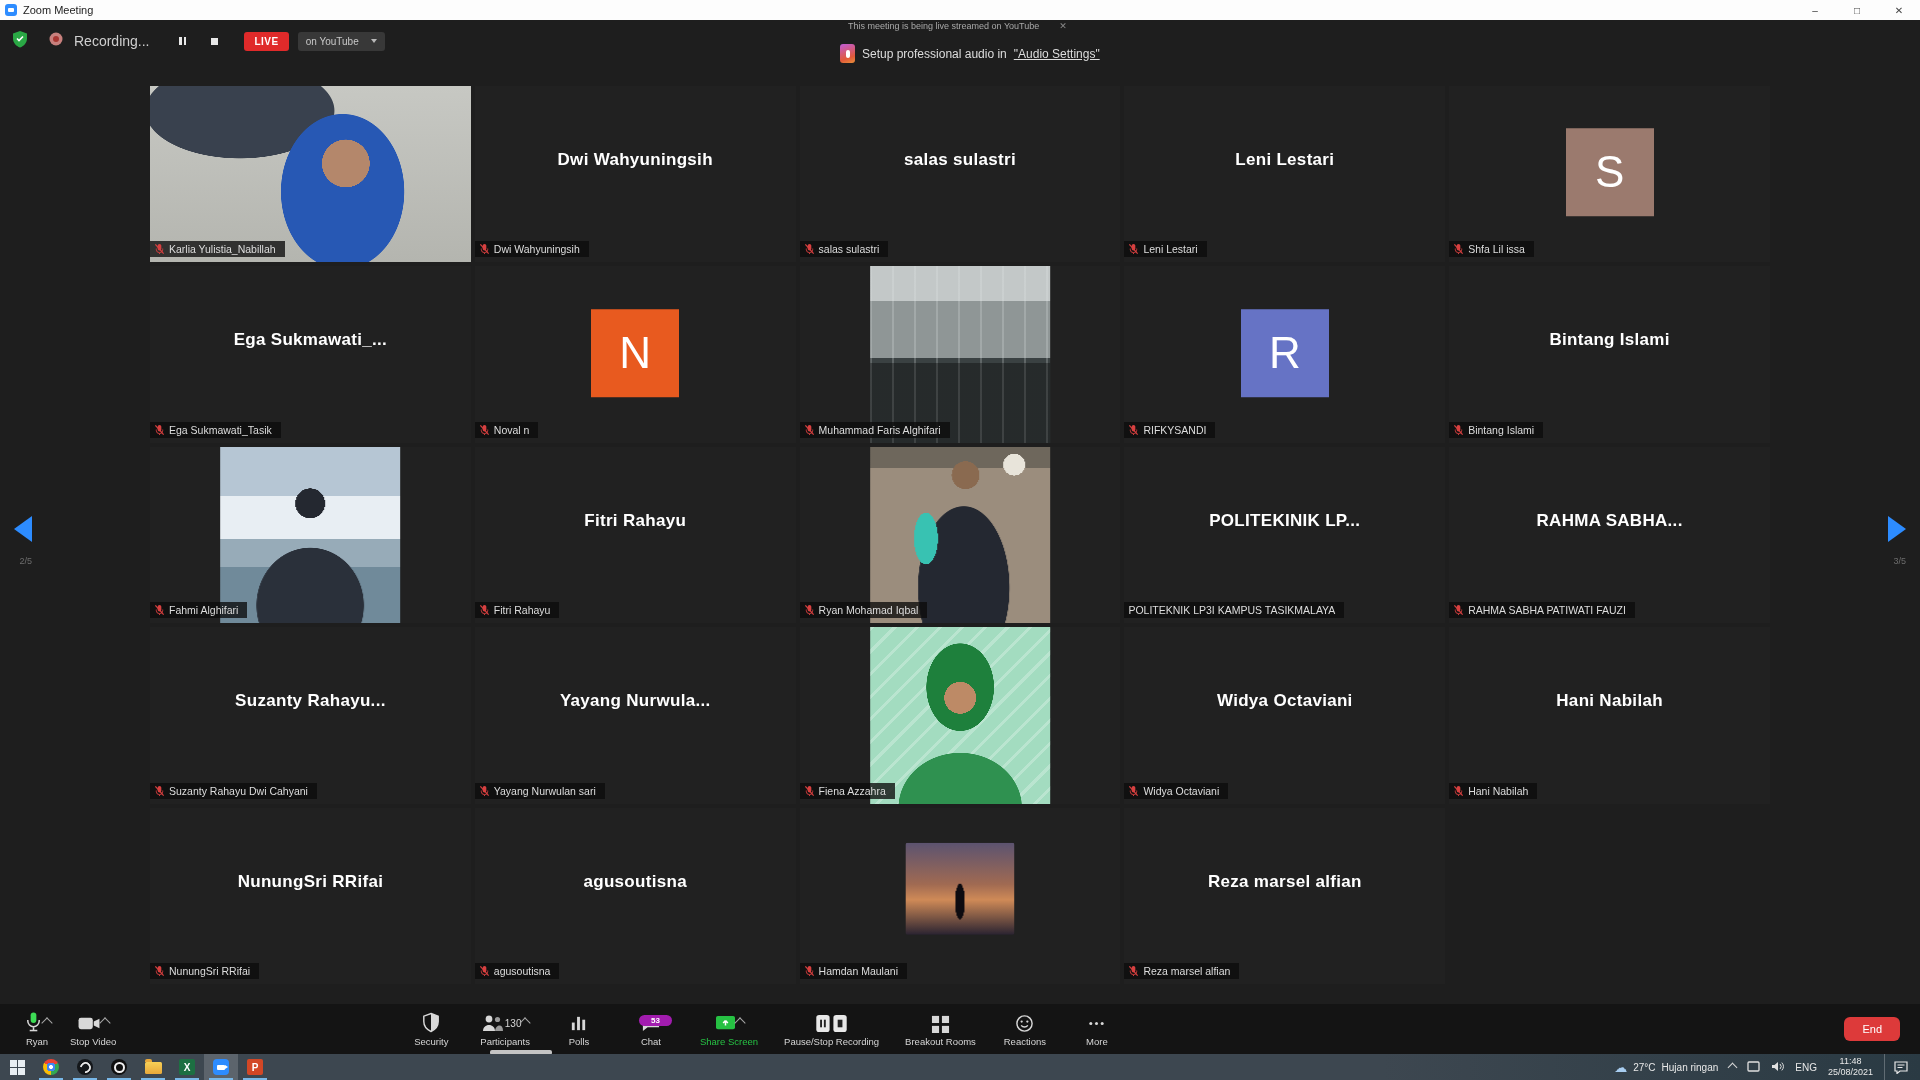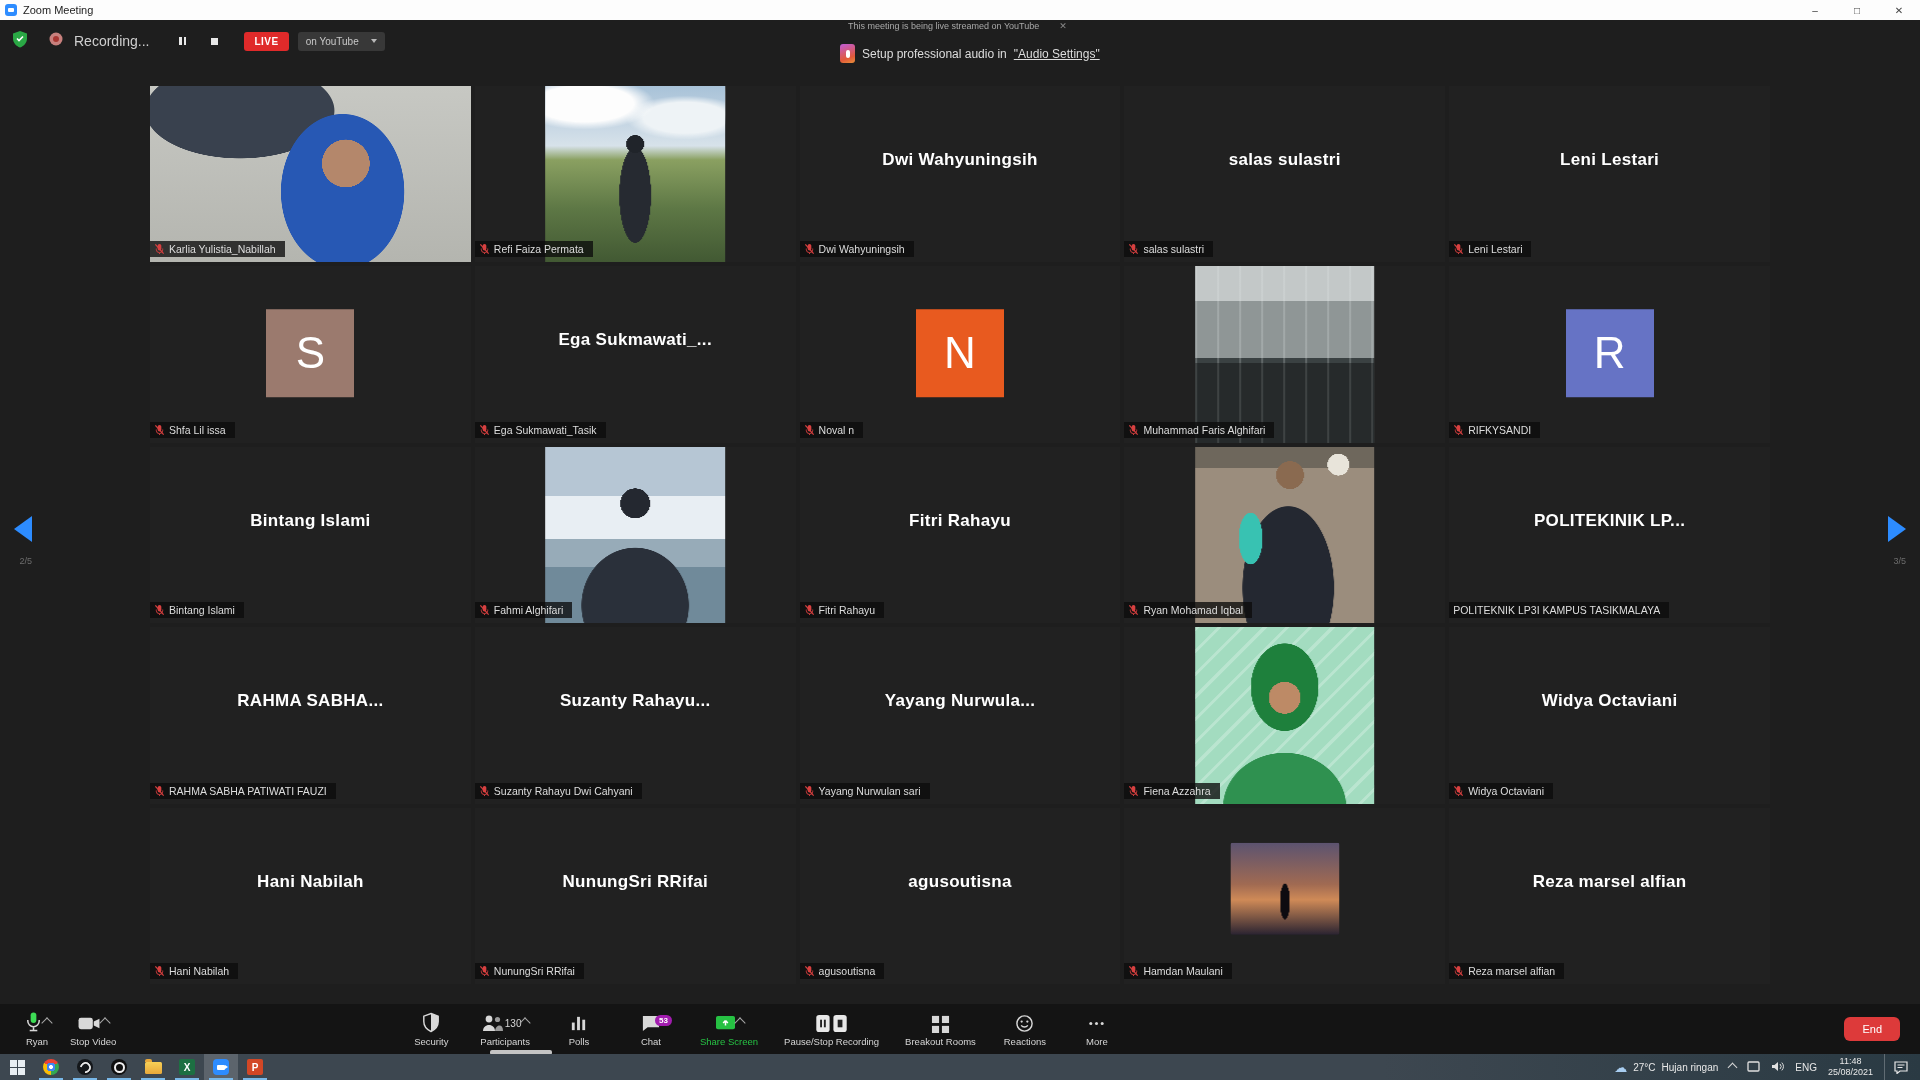--- a/index.html
+++ b/index.html
@@ -96,21 +96,21 @@
      display:flex;align-items:center;padding:0 14px;box-sizing:border-box;z-index:8}
   .tb-btn{display:flex;flex-direction:column;align-items:center;justify-content:center;gap:3px;
      min-width:46px;height:100%;position:relative}
   .tb-ic{display:flex;align-items:flex-end;height:22px}
   .tb-label{font-size:9.5px;color:#d6d6d6;white-space:nowrap}
   .tb-label.green{color:#26c143}
   .caret{width:7px;height:7px;border-left:1.5px solid #a8a8a8;border-top:1.5px solid #a8a8a8;
      transform:rotate(45deg);margin-bottom:6px}
   .count{font-size:10px;color:#d6d6d6;margin-bottom:4px}
   .badge{position:absolute;top:4px;right:2px;background:#a21caf;color:#fff;font-size:8px;
-     padding:1px 4px;border-radius:7px;font-weight:bold}
+     padding:1px 12px;border-radius:7px;font-weight:bold}
   .tb-left{display:flex;gap:10px}
   .tb-center{display:flex;gap:26px;margin-left:292px}
   .end-btn{margin-left:auto;margin-right:6px;background:#dd3a3a;color:#fff;font-size:11px;
      padding:6px 18px;border-radius:6px;border:none;font-family:inherit}
   .tb-handle{position:absolute;left:490px;bottom:-1px;width:62px;height:5px;background:#c4c4c4;border-radius:2px}
   
   .taskbar{position:absolute;left:0;right:0;bottom:0;height:26px;
      background:linear-gradient(90deg,#3d4750 0 72%,#2a3a43 100%);
      display:flex;align-items:center;z-index:9}
   .tb-apps{display:flex;align-items:center;height:100%}
@@ -217,32 +217,20 @@
           <svg width="11" height="12" viewBox="0 0 12 13">
             <rect x="4" y="1" width="4" height="7" rx="2" fill="#d84040"></rect>
             <path d="M2.5 6v1a3.5 3.5 0 0 0 7 0V6" stroke="#d84040" fill="none"></path>
             <line x1="6" y1="10.5" x2="6" y2="12" stroke="#d84040"></line>
             <line x1="1.5" y1="1.5" x2="10.5" y2="11.5" stroke="#d84040" stroke-width="1.3"></line>
           </svg>
           <span>Karlia Yulistia_Nabillah</span>
         </div>
       </div>
       <div class="tile">
-        <div class="vbox vid-refi"></div>
-        <div class="plate">
-          <svg width="11" height="12" viewBox="0 0 12 13">
-            <rect x="4" y="1" width="4" height="7" rx="2" fill="#d84040"></rect>
-            <path d="M2.5 6v1a3.5 3.5 0 0 0 7 0V6" stroke="#d84040" fill="none"></path>
-            <line x1="6" y1="10.5" x2="6" y2="12" stroke="#d84040"></line>
-            <line x1="1.5" y1="1.5" x2="10.5" y2="11.5" stroke="#d84040" stroke-width="1.3"></line>
-          </svg>
-          <span>Refi Faiza Permata</span>
-        </div>
-      </div>
-      <div class="tile">
         <div class="center-name">Dwi Wahyuningsih</div>
         <div class="plate">
           <svg width="11" height="12" viewBox="0 0 12 13">
             <rect x="4" y="1" width="4" height="7" rx="2" fill="#d84040"></rect>
             <path d="M2.5 6v1a3.5 3.5 0 0 0 7 0V6" stroke="#d84040" fill="none"></path>
             <line x1="6" y1="10.5" x2="6" y2="12" stroke="#d84040"></line>
             <line x1="1.5" y1="1.5" x2="10.5" y2="11.5" stroke="#d84040" stroke-width="1.3"></line>
           </svg>
           <span>Dwi Wahyuningsih</span>
         </div>

